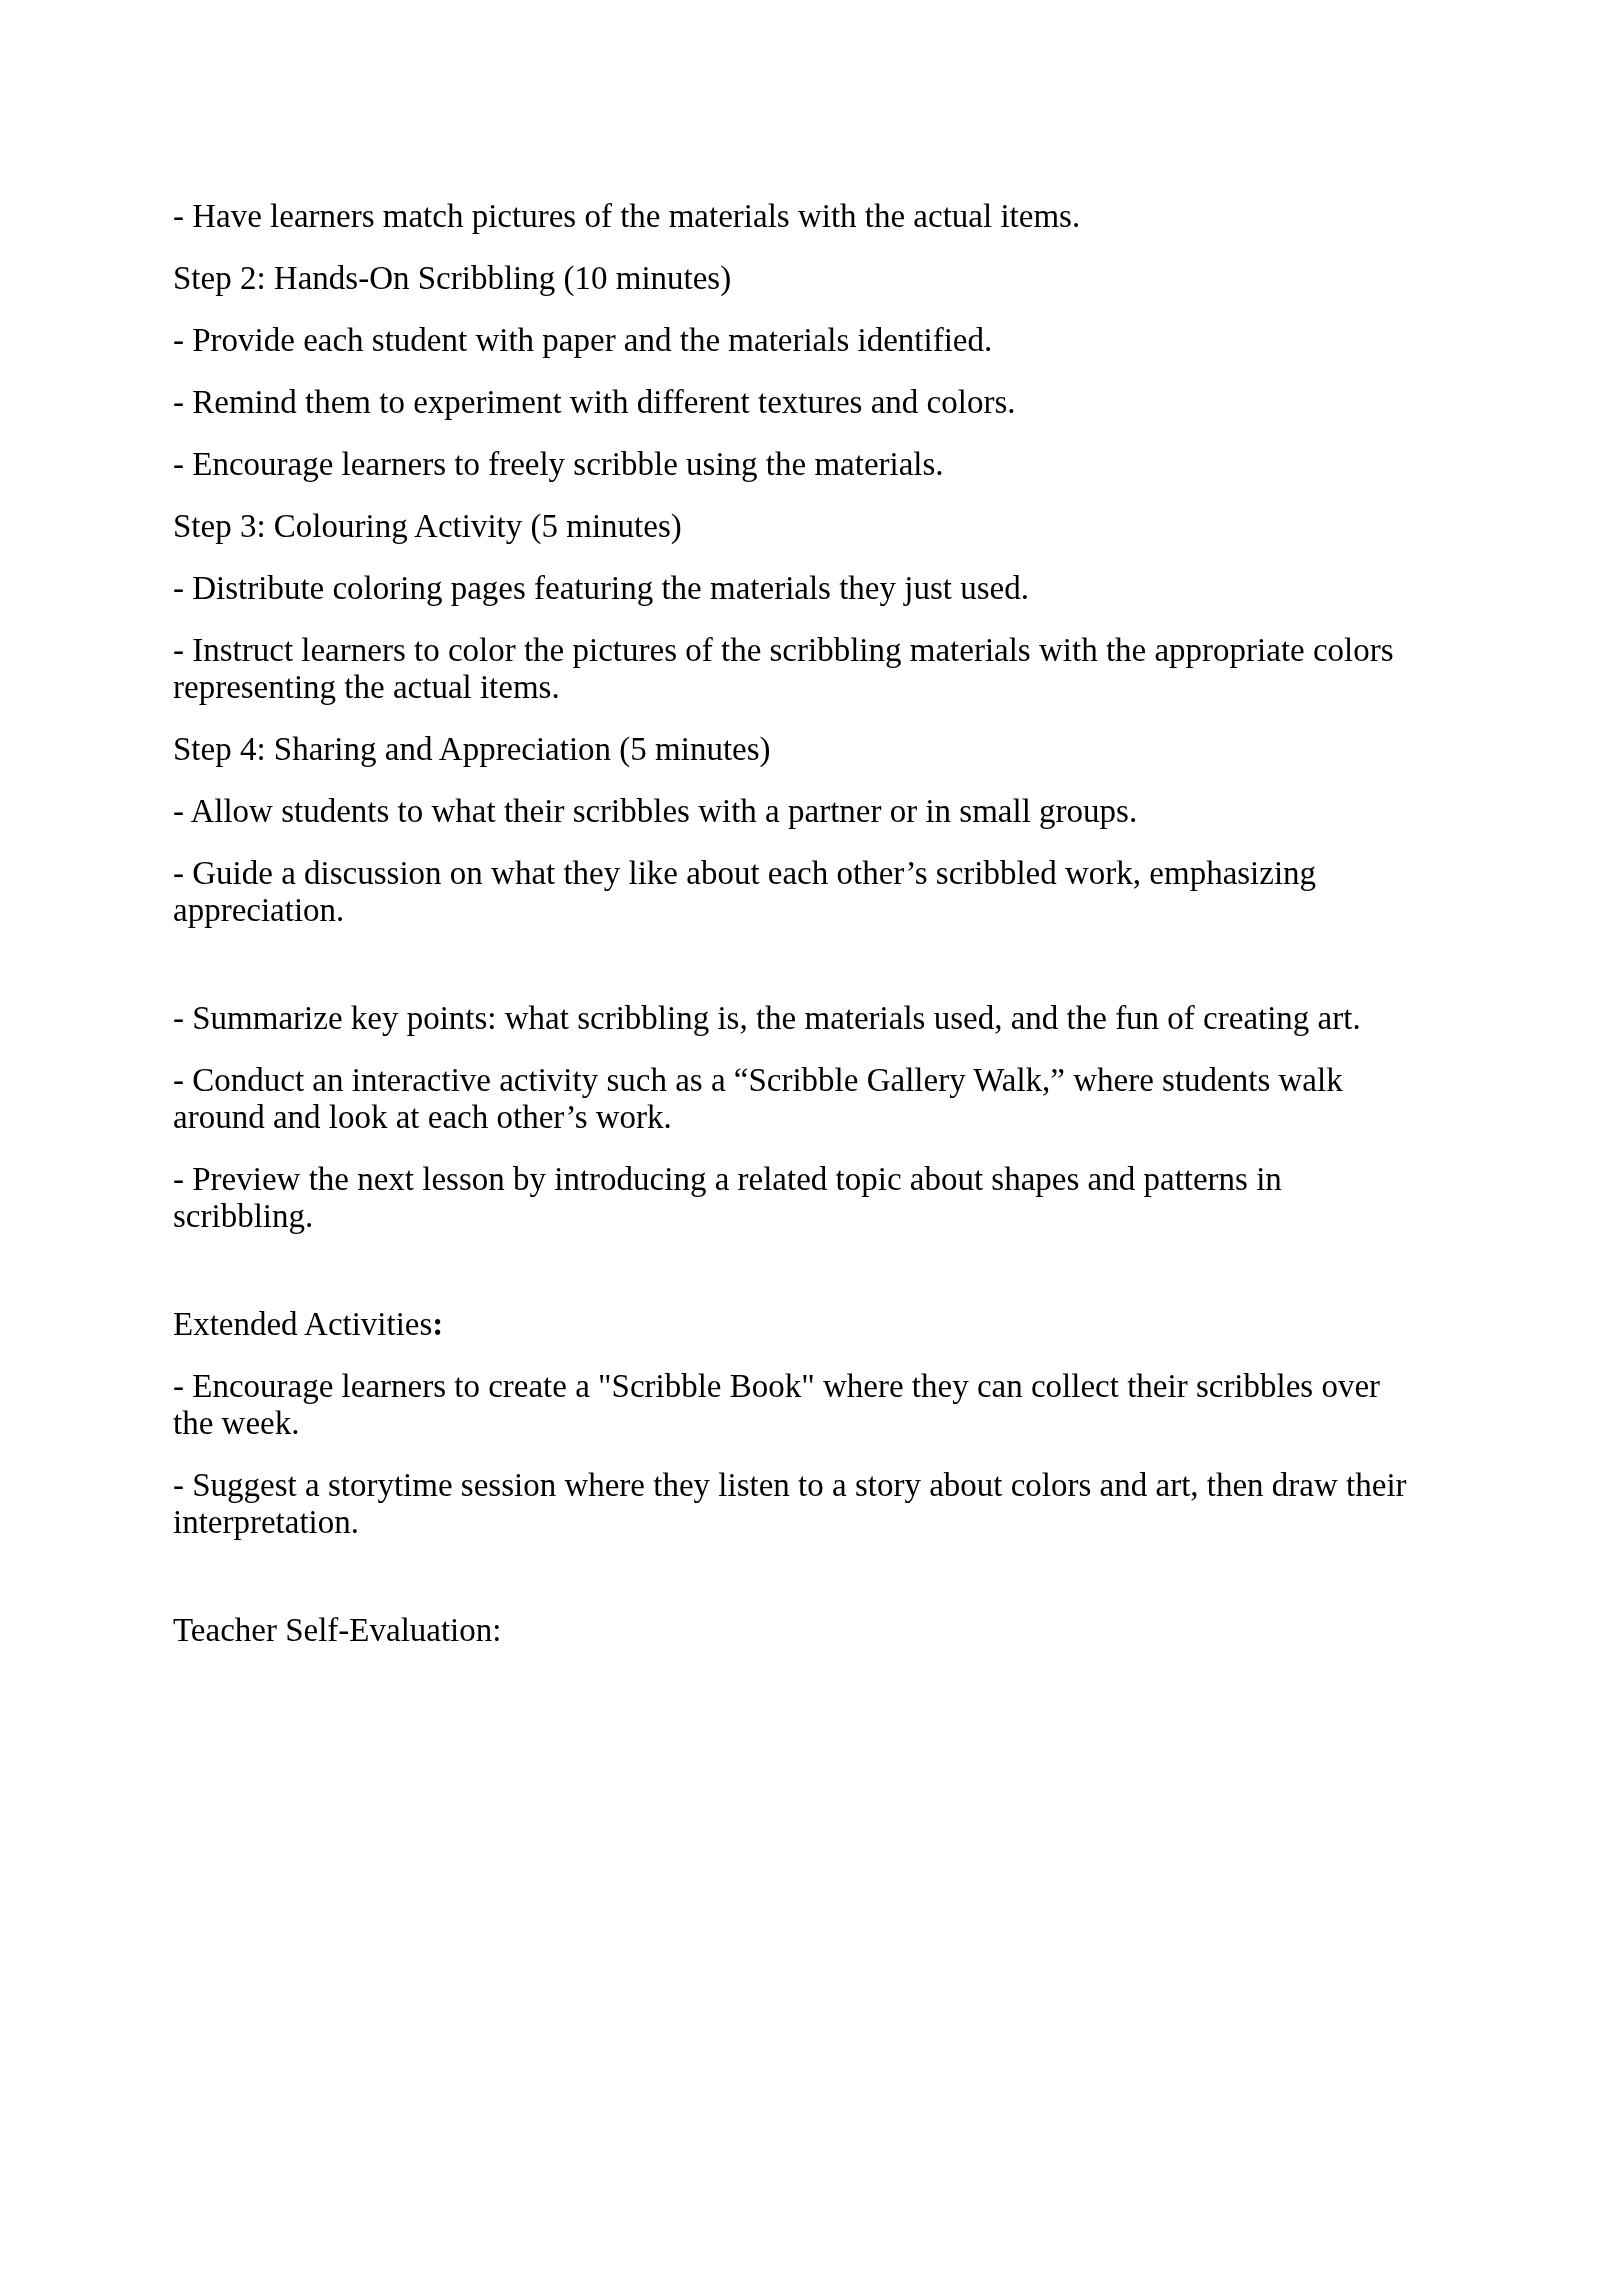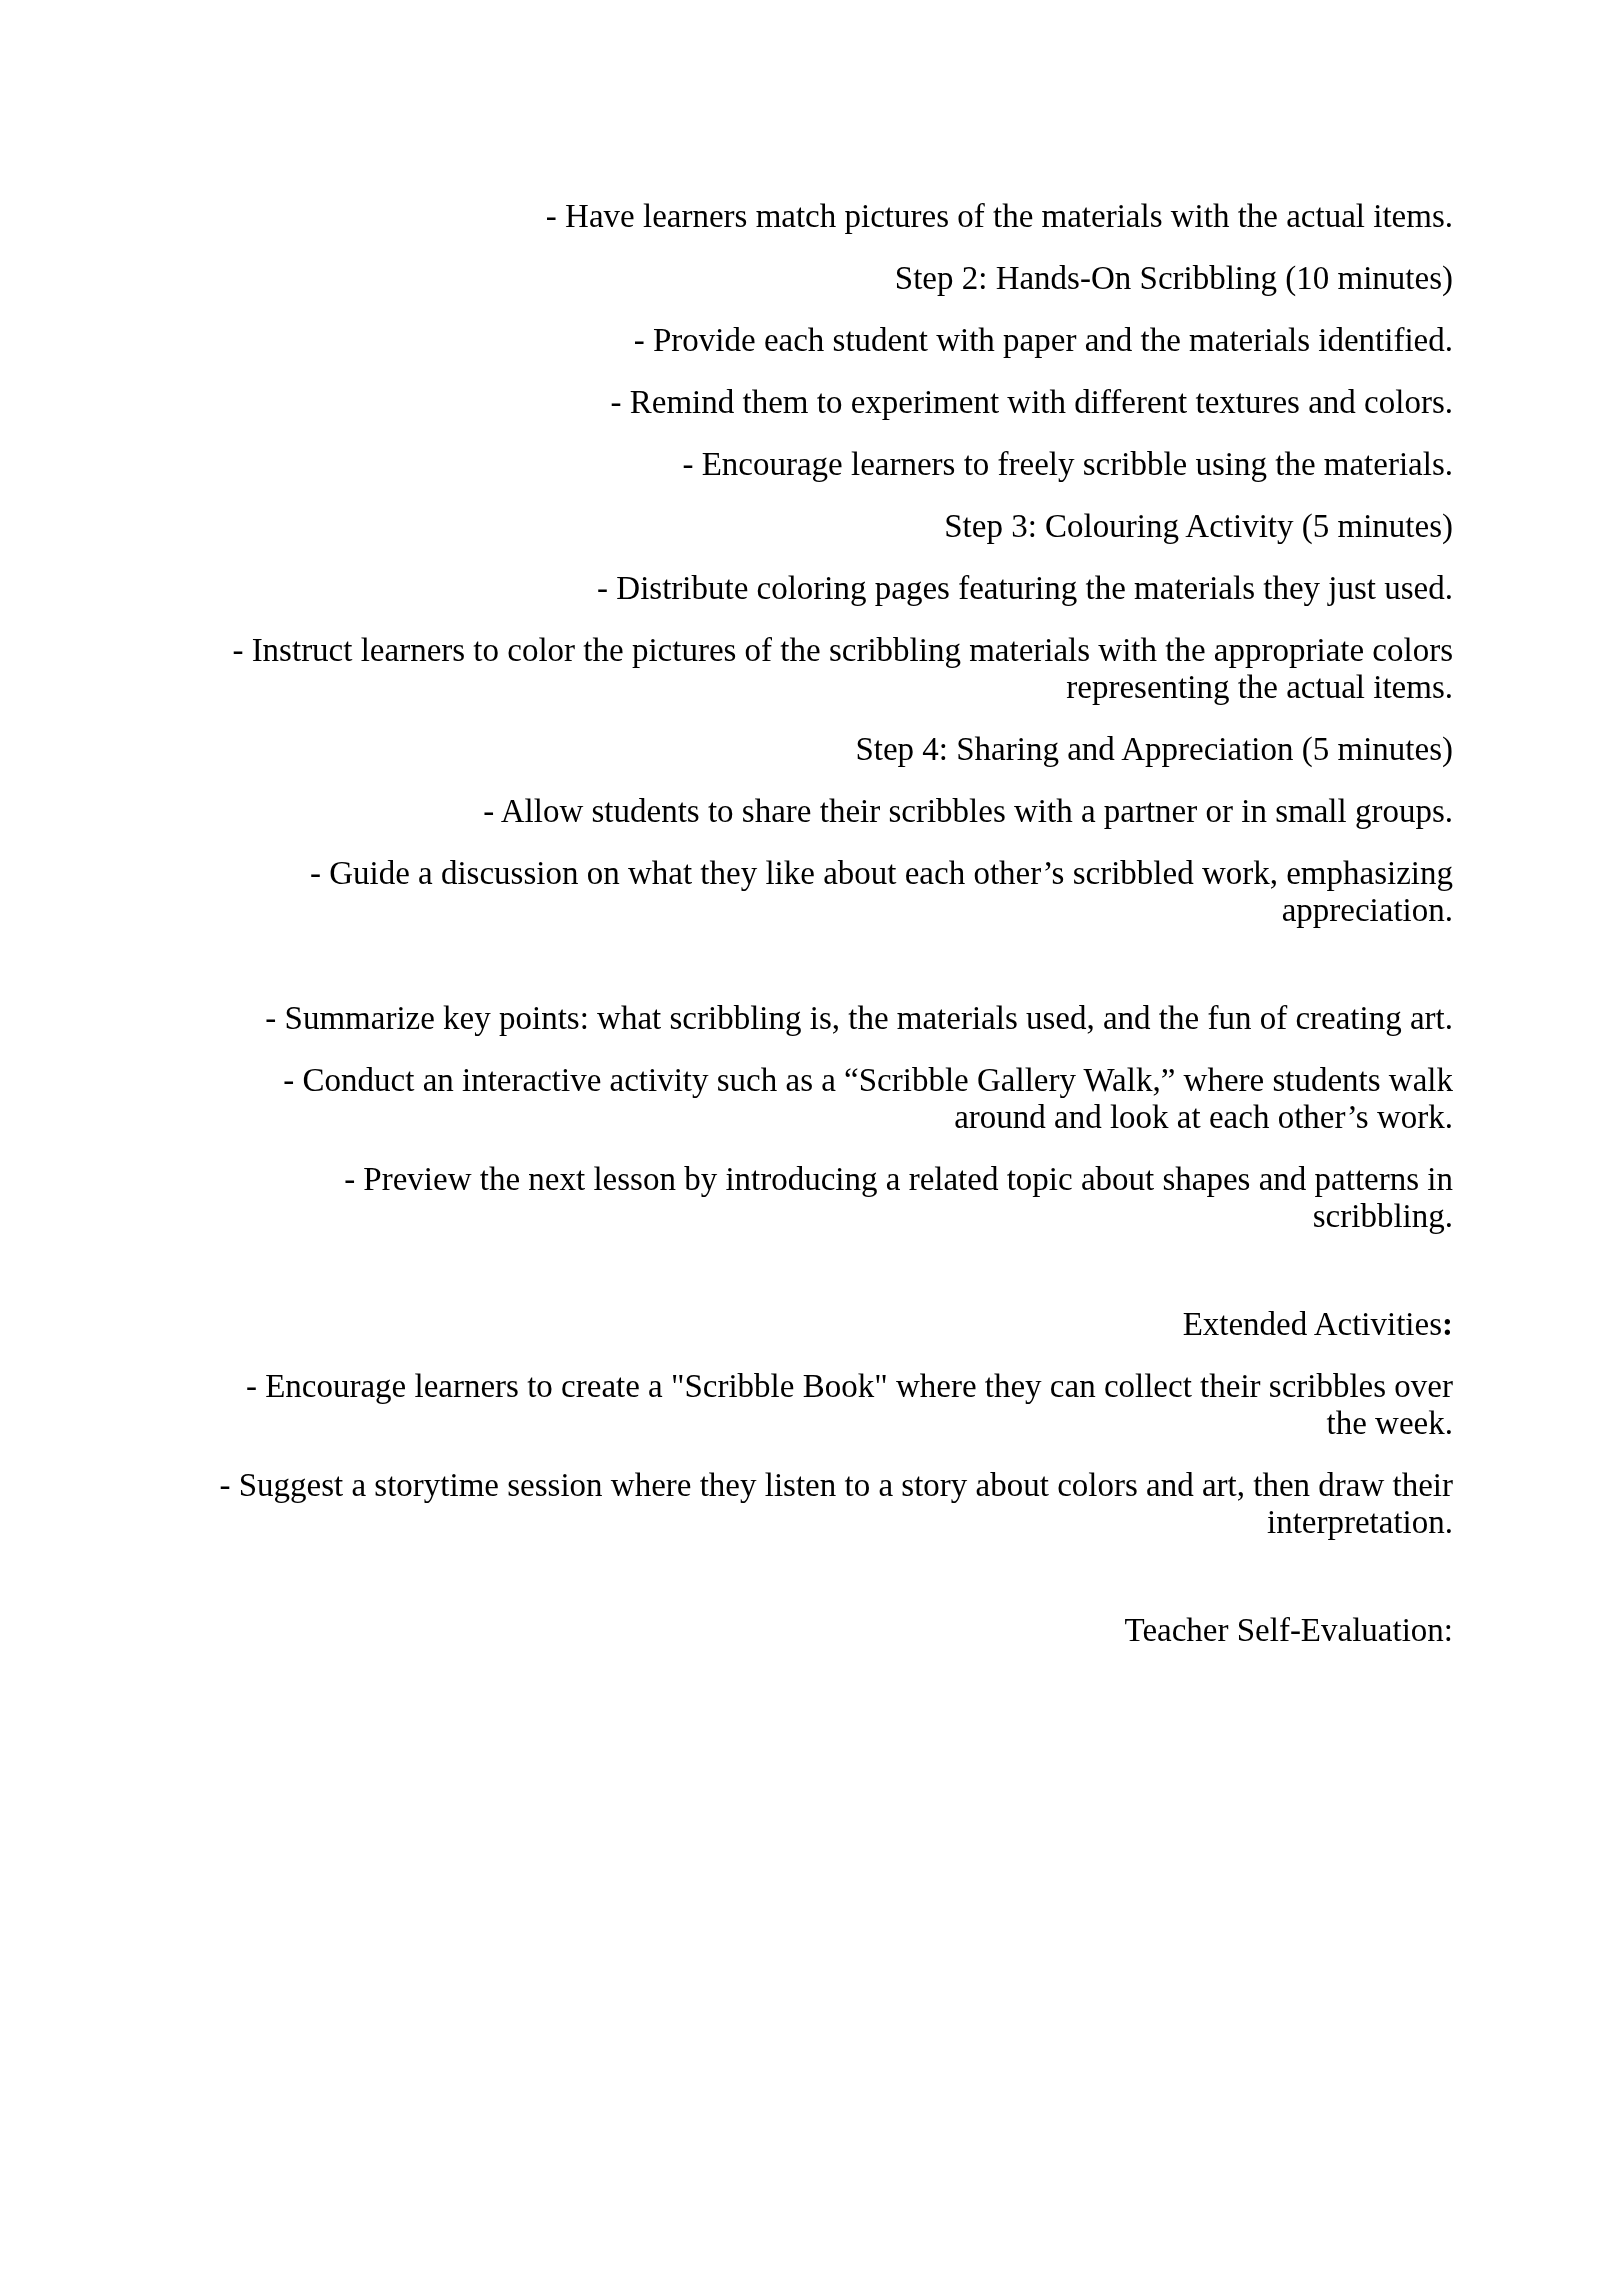--- a/index.html
+++ b/index.html
@@ -20,21 +20,20 @@
     height: 2295px;
     padding: 198px 170px 0 173px;
     background: #ffffff;
   }
   .text-column p {
     margin: 0 0 25px 0;
     font-size: 33px;
     line-height: 37px;
     white-space: pre-wrap;
     font-weight: normal;
-    text-align: right;
   }
   .text-column p.heading {
     font-weight: bold;
   }
   .text-column p strong {
     font-weight: normal;
   }
   .section-gap {
     height: 46px;
   }
@@ -47,21 +46,21 @@
       <p class="body"><span>- Have learners match pictures of the materials with the actual items.</span></p>
       <p class="body"><strong>Step 2</strong><span>: Hands-On Scribbling (10 minutes)</span></p>
       <p class="body"><span>- Provide each student with paper and the materials identified.</span></p>
       <p class="body"><span>- Remind them to experiment with different textures and colors.</span></p>
       <p class="body"><span>- Encourage learners to freely scribble using the materials.</span></p>
       <p class="body"><strong>Step 3</strong><span>: Colouring Activity (5 minutes)</span></p>
       <p class="body"><span>- Distribute coloring pages featuring the materials they just used.</span></p>
       <p class="body"><span>- Instruct learners to color the pictures of the scribbling materials with the appropriate colors
 representing the actual items.</span></p>
       <p class="body"><strong>Step 4:</strong><span> Sharing and Appreciation (5 minutes)</span></p>
-      <p class="body"><span>- Allow students to share their scribbles with a partner or in small groups.</span></p>
+      <p class="body"><span>- Allow students to what their scribbles with a partner or in small groups.</span></p>
       <p class="body"><span>- Guide a discussion on what they like about each other’s scribbled work, emphasizing
 appreciation.</span></p>
       <div class="section-gap"></div>
       <p class="body"><span>- Summarize key points: what scribbling is, the materials used, and the fun of creating art.</span></p>
       <p class="body"><span>- Conduct an interactive activity such as a “Scribble Gallery Walk,” where students walk
 around and look at each other’s work.</span></p>
       <p class="body"><span>- Preview the next lesson by introducing a related topic about shapes and patterns in
 scribbling.</span></p>
       <div class="section-gap"></div>
       <p class="heading"><strong>Extended Activities</strong><span>:</span></p>

